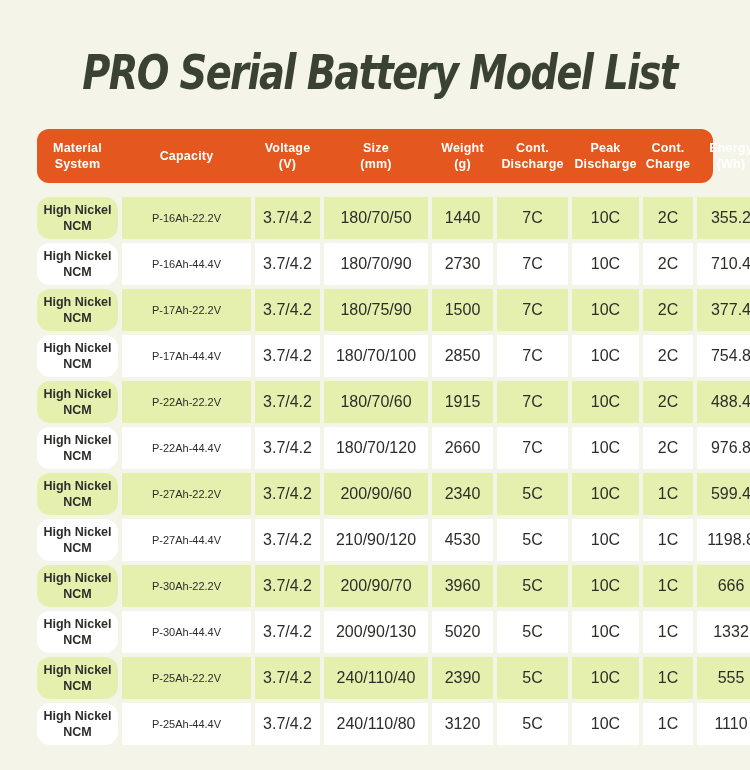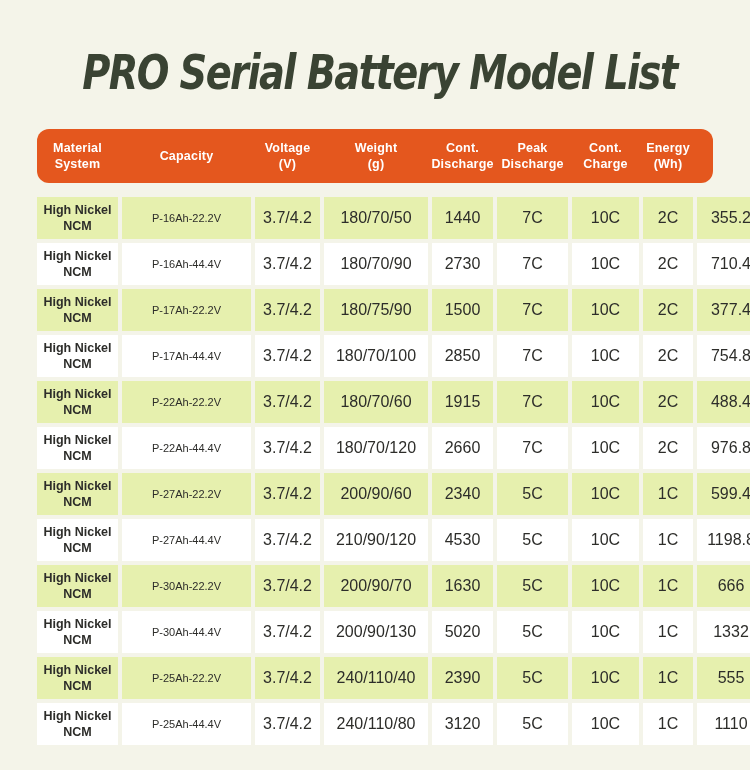--- a/index.html
+++ b/index.html
@@ -76,58 +76,61 @@
   }
   .row.alt .cell {
     background: #e6f0ae;
   }
   .cell.col0 {
     font-size: 12.5px;
     line-height: 1.3;
     font-weight: bold;
     padding: 0 4px;
     box-sizing: border-box;
+    border-radius: 13px;
   }
   .cell.col1 {
     font-size: 11px;
   }
 </style>
 </head>
 <body>
 
 <div class="page">
   <h1 class="title">
     <span class="title-inner">PRO Serial Battery Model List</span>
   </h1>
   <div class="table">
     <div class="thead grid">
         <div class="hcell">Material
 System</div>
         <div class="hcell">Capacity</div>
         <div class="hcell">Voltage
 (V)</div>
+        <div class="hcell">Size
+(mm)</div>
         <div class="hcell">Weight
 (g)</div>
         <div class="hcell">Cont.
 Discharge</div>
         <div class="hcell">Peak
 Discharge</div>
         <div class="hcell">Cont.
 Charge</div>
         <div class="hcell">Energy
 (Wh)</div>
       </div>
     <div class="tbody grid">
         <div class="row alt"><div class="cell col0">High Nickel NCM</div><div class="cell col1">P-16Ah-22.2V</div><div class="cell col2">3.7/4.2</div><div class="cell col3">180/70/50</div><div class="cell col4">1440</div><div class="cell col5">7C</div><div class="cell col6">10C</div><div class="cell col7">2C</div><div class="cell col8">355.2</div></div>
         <div class="row"><div class="cell col0">High Nickel NCM</div><div class="cell col1">P-16Ah-44.4V</div><div class="cell col2">3.7/4.2</div><div class="cell col3">180/70/90</div><div class="cell col4">2730</div><div class="cell col5">7C</div><div class="cell col6">10C</div><div class="cell col7">2C</div><div class="cell col8">710.4</div></div>
         <div class="row alt"><div class="cell col0">High Nickel NCM</div><div class="cell col1">P-17Ah-22.2V</div><div class="cell col2">3.7/4.2</div><div class="cell col3">180/75/90</div><div class="cell col4">1500</div><div class="cell col5">7C</div><div class="cell col6">10C</div><div class="cell col7">2C</div><div class="cell col8">377.4</div></div>
         <div class="row"><div class="cell col0">High Nickel NCM</div><div class="cell col1">P-17Ah-44.4V</div><div class="cell col2">3.7/4.2</div><div class="cell col3">180/70/100</div><div class="cell col4">2850</div><div class="cell col5">7C</div><div class="cell col6">10C</div><div class="cell col7">2C</div><div class="cell col8">754.8</div></div>
         <div class="row alt"><div class="cell col0">High Nickel NCM</div><div class="cell col1">P-22Ah-22.2V</div><div class="cell col2">3.7/4.2</div><div class="cell col3">180/70/60</div><div class="cell col4">1915</div><div class="cell col5">7C</div><div class="cell col6">10C</div><div class="cell col7">2C</div><div class="cell col8">488.4</div></div>
         <div class="row"><div class="cell col0">High Nickel NCM</div><div class="cell col1">P-22Ah-44.4V</div><div class="cell col2">3.7/4.2</div><div class="cell col3">180/70/120</div><div class="cell col4">2660</div><div class="cell col5">7C</div><div class="cell col6">10C</div><div class="cell col7">2C</div><div class="cell col8">976.8</div></div>
         <div class="row alt"><div class="cell col0">High Nickel NCM</div><div class="cell col1">P-27Ah-22.2V</div><div class="cell col2">3.7/4.2</div><div class="cell col3">200/90/60</div><div class="cell col4">2340</div><div class="cell col5">5C</div><div class="cell col6">10C</div><div class="cell col7">1C</div><div class="cell col8">599.4</div></div>
         <div class="row"><div class="cell col0">High Nickel NCM</div><div class="cell col1">P-27Ah-44.4V</div><div class="cell col2">3.7/4.2</div><div class="cell col3">210/90/120</div><div class="cell col4">4530</div><div class="cell col5">5C</div><div class="cell col6">10C</div><div class="cell col7">1C</div><div class="cell col8">1198.8</div></div>
-        <div class="row alt"><div class="cell col0">High Nickel NCM</div><div class="cell col1">P-30Ah-22.2V</div><div class="cell col2">3.7/4.2</div><div class="cell col3">200/90/70</div><div class="cell col4">1630</div><div class="cell col5">5C</div><div class="cell col6">10C</div><div class="cell col7">1C</div><div class="cell col8">666</div></div>
+        <div class="row alt"><div class="cell col0">High Nickel NCM</div><div class="cell col1">P-30Ah-22.2V</div><div class="cell col2">3.7/4.2</div><div class="cell col3">200/90/70</div><div class="cell col4">3960</div><div class="cell col5">5C</div><div class="cell col6">10C</div><div class="cell col7">1C</div><div class="cell col8">666</div></div>
         <div class="row"><div class="cell col0">High Nickel NCM</div><div class="cell col1">P-30Ah-44.4V</div><div class="cell col2">3.7/4.2</div><div class="cell col3">200/90/130</div><div class="cell col4">5020</div><div class="cell col5">5C</div><div class="cell col6">10C</div><div class="cell col7">1C</div><div class="cell col8">1332</div></div>
         <div class="row alt"><div class="cell col0">High Nickel NCM</div><div class="cell col1">P-25Ah-22.2V</div><div class="cell col2">3.7/4.2</div><div class="cell col3">240/110/40</div><div class="cell col4">2390</div><div class="cell col5">5C</div><div class="cell col6">10C</div><div class="cell col7">1C</div><div class="cell col8">555</div></div>
         <div class="row"><div class="cell col0">High Nickel NCM</div><div class="cell col1">P-25Ah-44.4V</div><div class="cell col2">3.7/4.2</div><div class="cell col3">240/110/80</div><div class="cell col4">3120</div><div class="cell col5">5C</div><div class="cell col6">10C</div><div class="cell col7">1C</div><div class="cell col8">1110</div></div>
       </div>
   </div>
 </div>
 
 </body></html>

